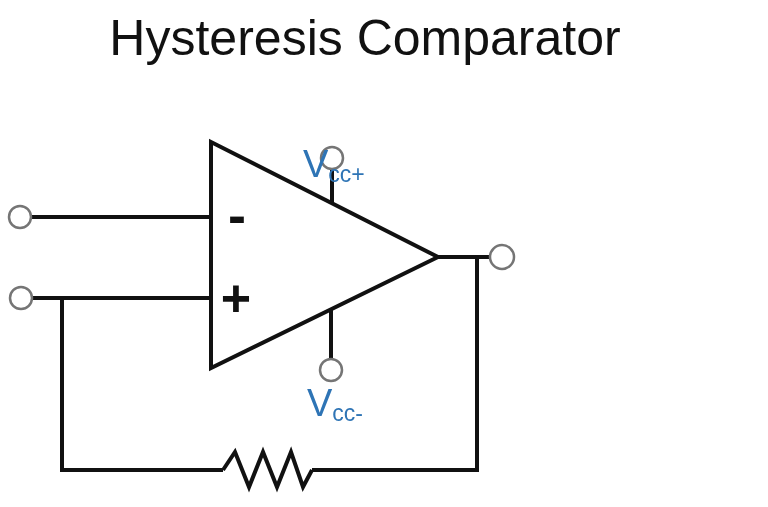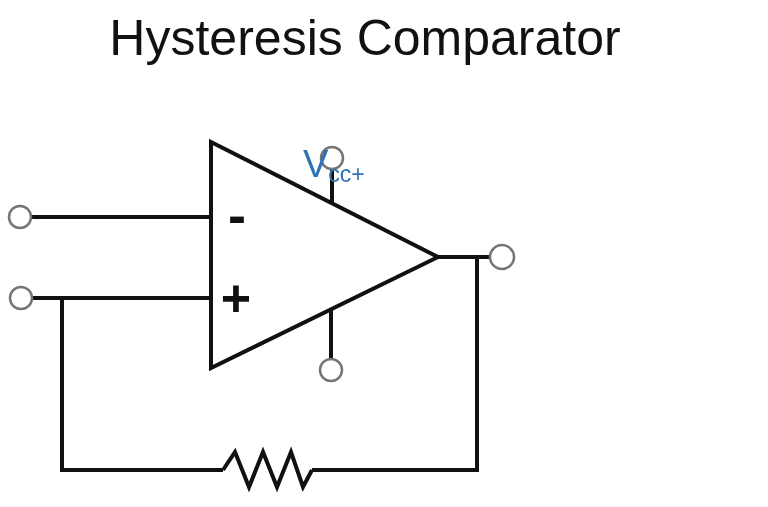--- a/index.html
+++ b/index.html
@@ -124,18 +124,21 @@
     <circle class="terminal" cx="20" cy="217" r="11"></circle>
     <circle class="terminal" cx="21" cy="298" r="11"></circle>
 
     <circle class="terminal" cx="502" cy="257" r="12"></circle>
   </svg>
 
   <div class="vcc-label" style="left:303px; top:98px;margin-top:47px;">
     <span class="main">V</span><span class="sub">cc+</span>
   </div>
 
+  <div class="vcc-label" style="left:307px; top:384px;">
+    <span class="main">V</span><span class="sub">cc-</span>
+  </div>
 
   <div class="sign minus" style="left:217px; top:195px;">-</div>
   <div class="sign plus" style="left:216px; top:278px;">+</div>
 
 
 </div>
 
 </body></html>

